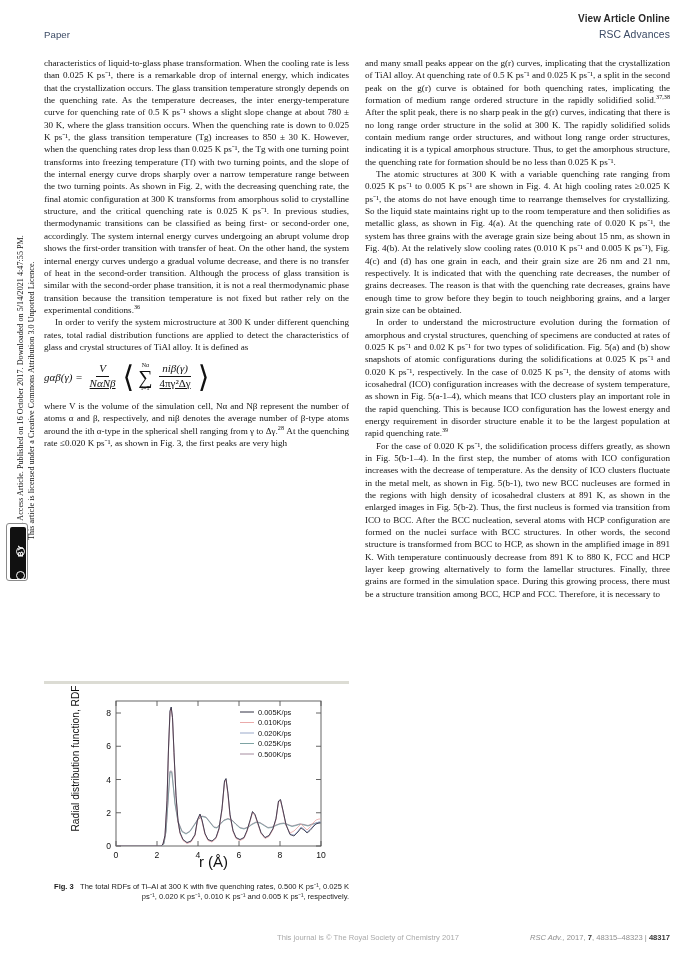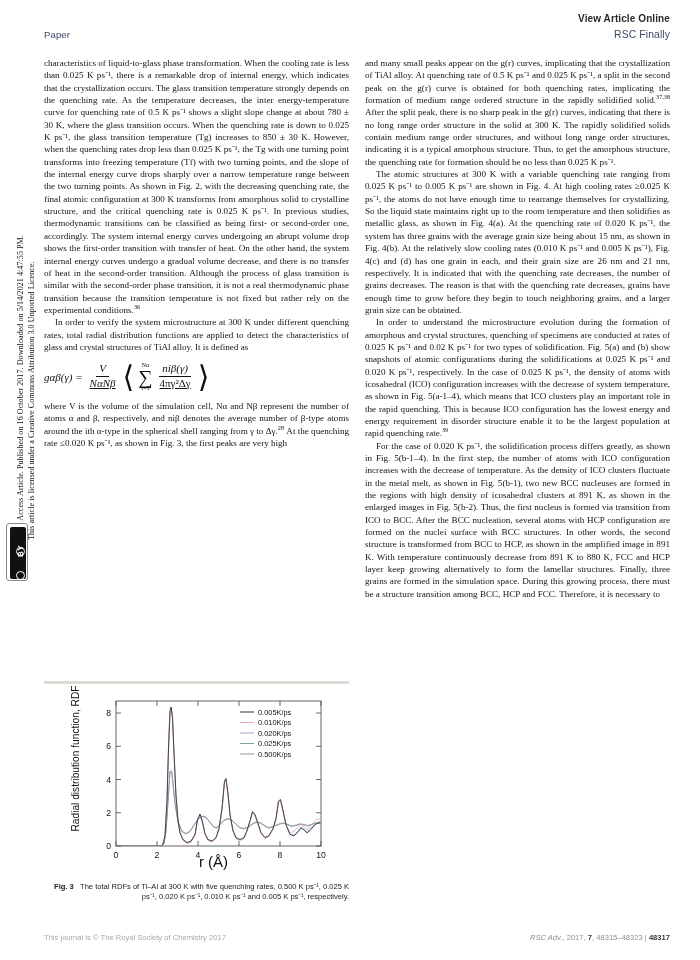--- a/index.html
+++ b/index.html
@@ -165,24 +165,25 @@
     font-size:7.55px;
     line-height:10.6px;
     color:#1b1b1b;
     text-align:right;
   }
   #fig-caption .fignum { font-weight:bold; }
 
   
   #footer {
     position:absolute; left:44px; right:30px; bottom:18px;
-    display:flex; justify-content:space-between; align-items:baseline;
+    display:flex; justify-content:flex-end; align-items:baseline;
     font-family:"Liberation Sans", sans-serif;
     font-size:7.6px;
     color:#a9a9a9;
+    gap:23px;
   }
   #footer-right { color:#8f8f8f; }
   #footer-right .it { font-style:italic; }
   #footer-right b { color:#3a3a3a; }
 </style>
 </head>
 <body>
 
 <div id="oa-strip">
   <div class="oa-line" id="oa-line-1">Open Access Article. Published on 16 October 2017. Downloaded on 5/14/2021 4:47:55 PM.</div>
@@ -194,21 +195,21 @@
       <div class="cc-circ cc-c2"></div>
       <span class="cc-by">BY</span>
     </div>
   </div>
 </div>
 
 <div id="view-online">View Article Online</div>
 
 <div id="running-head">
   <div id="head-left">Paper</div>
-  <div id="head-right">RSC Finally</div>
+  <div id="head-right">RSC Advances</div>
 </div>
 
 <div id="columns">
 
   <div class="col" id="col-left">
 
     <p class="body"><span>characteristics of liquid-to-glass phase transformation. When the cooling rate is less than 0.025 K ps⁻¹, there is a remarkable drop of internal energy, which indicates that the crystallization occurs. The glass transition temperature strongly depends on the quenching rate. As the temperature decreases, the inter energy-temperature curve for quenching rate of 0.5 K ps⁻¹ shows a slight slope change at about 780 ± 30 K, where the glass transition occurs. When the quenching rate is down to 0.025 K ps⁻¹, the glass transition temperature (Tg) increases to 850 ± 30 K. However, when the quenching rates drop less than 0.025 K ps⁻¹, the Tg with one turning point transforms into freezing temperature (Tf) with two turning points, and the slope of the internal energy curve drops sharply over a narrow temperature range between the two turning points. As shown in Fig. 2, with the decreasing quenching rate, the final atomic configuration at 300 K transforms from amorphous solid to crystalline structure, and the critical quenching rate is 0.025 K ps⁻¹. In previous studies, thermodynamic transitions can be classified as being first- or second-order one, accordingly. The system internal energy curves undergoing an abrupt volume drop shows the first-order transition with transfer of heat. On the other hand, the system internal energy curves undergo a gradual volume decrease, and there is no transfer of heat in the second-order transition. Although the process of glass transition is similar with the second-order phase transition, it is not a real thermodynamic phase transition because the transition temperature is not fixed but rather rely on the experimental conditions.</span><sup>36</sup></p>
 
     <p class="body indent">In order to verify the system microstructure at 300 K under different quenching rates, total radial distribution functions are applied to detect the characteristics of glass and crystal structures of TiAl alloy. It is defined as</p>
 

